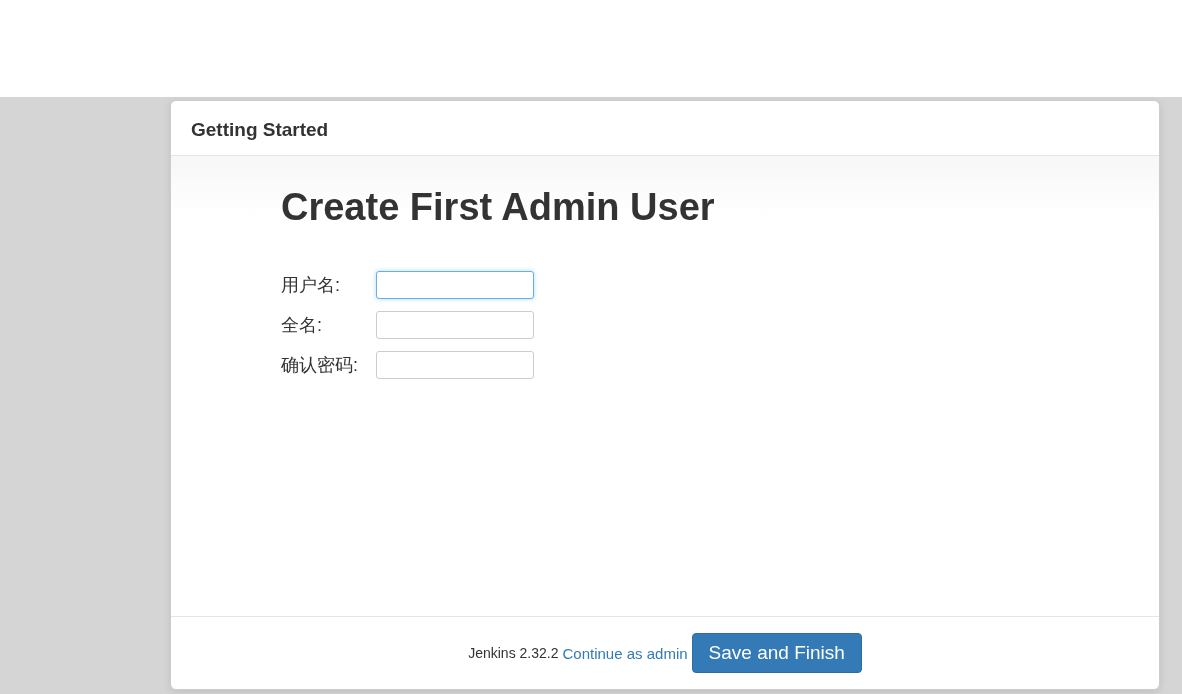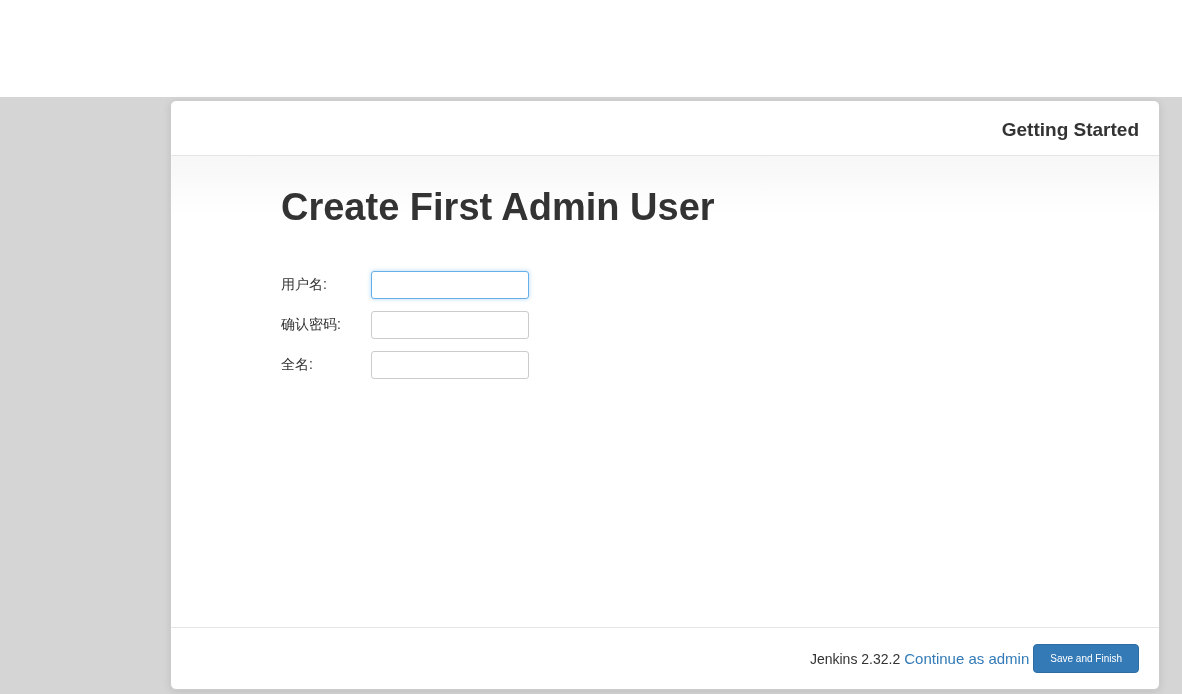--- a/index.html
+++ b/index.html
@@ -32,21 +32,20 @@
       background: #fff;
       border: 1px solid #ccc;
       border-radius: 6px;
       box-shadow: 0 2px 8px rgba(0,0,0,0.1);
       display: flex;
       flex-direction: column;
     }
     .modal-header {
       padding: 18px 20px 14px 20px;
       border-bottom: 1px solid #e5e5e5;
-      text-align: right;
     }
     .modal-header h4 {
       font-size: 19px;
       font-weight: 600;
       color: #333;
     }
     .modal-body {
       flex: 1;
       background: linear-gradient(to bottom, #f7f7f7 0%, #ffffff 60px);
       padding: 30px 0 0 0;
@@ -62,21 +61,21 @@
       margin-bottom: 30px;
     }
     .form-table {
       border-collapse: separate;
       border-spacing: 0 12px;
     }
     .form-table td {
       vertical-align: middle;
     }
     .form-label {
-      font-size: 14px;
+      font-size: 18px;
       color: #333;
       padding-right: 18px;
       white-space: nowrap;
       width: 90px;
     }
     .form-input {
       width: 158px;
       height: 28px;
       padding: 3px 6px;
       border: 1px solid #ccc;
@@ -87,42 +86,42 @@
     .form-input.focused {
       border: 1px solid #66afe9;
       outline: none;
       box-shadow: 0 0 4px rgba(102,175,233,0.5);
     }
     .modal-footer {
       border-top: 1px solid #e5e5e5;
       padding: 16px 20px;
       display: flex;
       align-items: center;
-      justify-content: flex-end;
+      justify-content: center;
     }
     .footer-left {
       font-size: 14px;
       color: #333;
     }
     .footer-right {
       display: flex;
       align-items: center;
     }
     .link-button {
       color: #337ab7;
       font-size: 15px;
       background: none;
       border: none;
       cursor: pointer;
       padding: 6px 4px;
     }
     .primary-button {
       background: #337ab7;
       color: #fff;
-      font-size: 10px;
+      font-size: 19px;
       border: 1px solid #2e6da4;
       border-radius: 4px;
       padding: 8px 16px;
       cursor: pointer;
     }
   </style>
 </head>
 <body>
 
 <div class="page-bg"></div>
@@ -138,29 +137,29 @@
 
       <table class="form-table">
         <tbody>
             <tr>
           <td class="form-label">用户名:</td>
           <td>
             <input type="text" class="form-input focused" autofocus="" value="" style="">
           </td>
         </tr>
         <tr>
+          <td class="form-label">全名:</td>
+          <td>
+            <input type="text" class="form-input" value="" style="">
+          </td>
+        </tr>
+        <tr>
           <td class="form-label">确认密码:</td>
           <td>
             <input type="password" class="form-input" value="" style="">
-          </td>
-        </tr>
-        <tr>
-          <td class="form-label">全名:</td>
-          <td>
-            <input type="text" class="form-input" value="" style="">
           </td>
         </tr>
       </tbody>
         </table>
     </div>
   </div>
 
   <div class="modal-footer">
     <div class="footer-left">Jenkins 2.32.2</div>
     <div class="footer-right">

